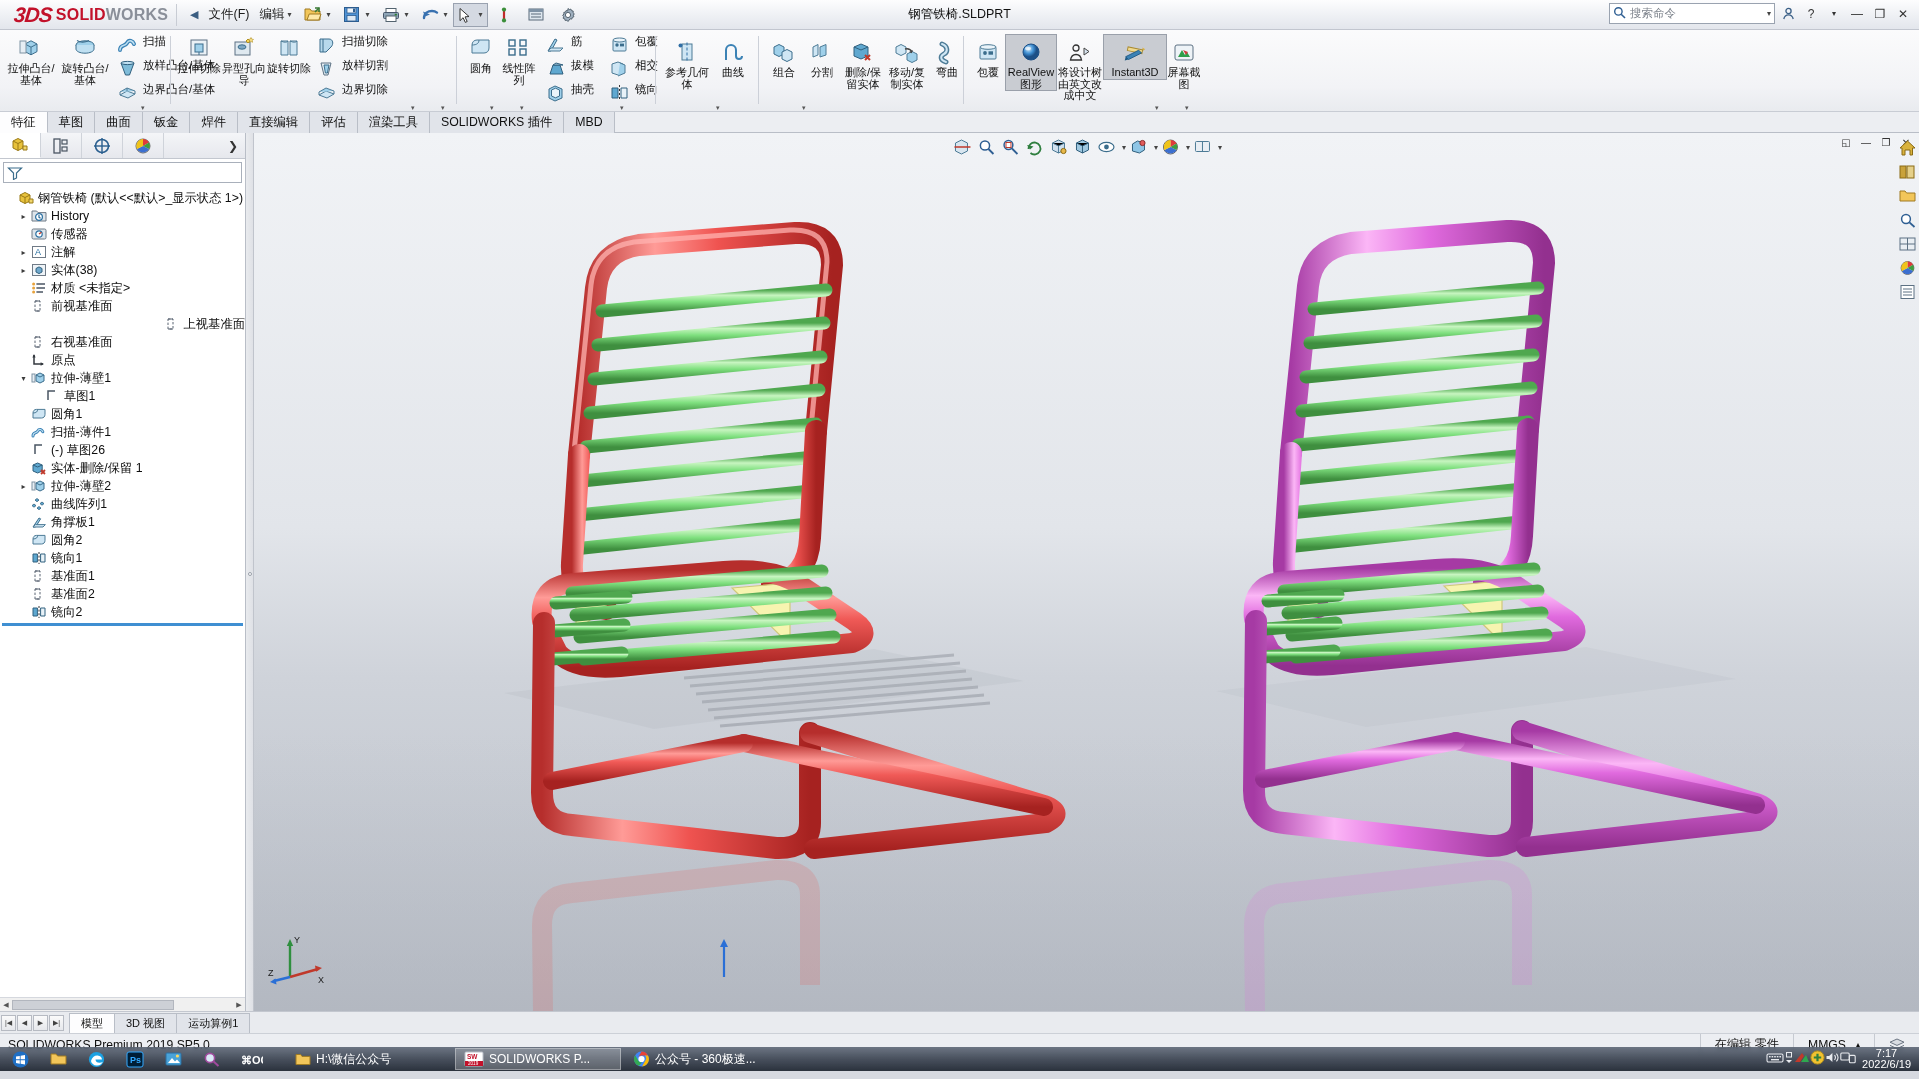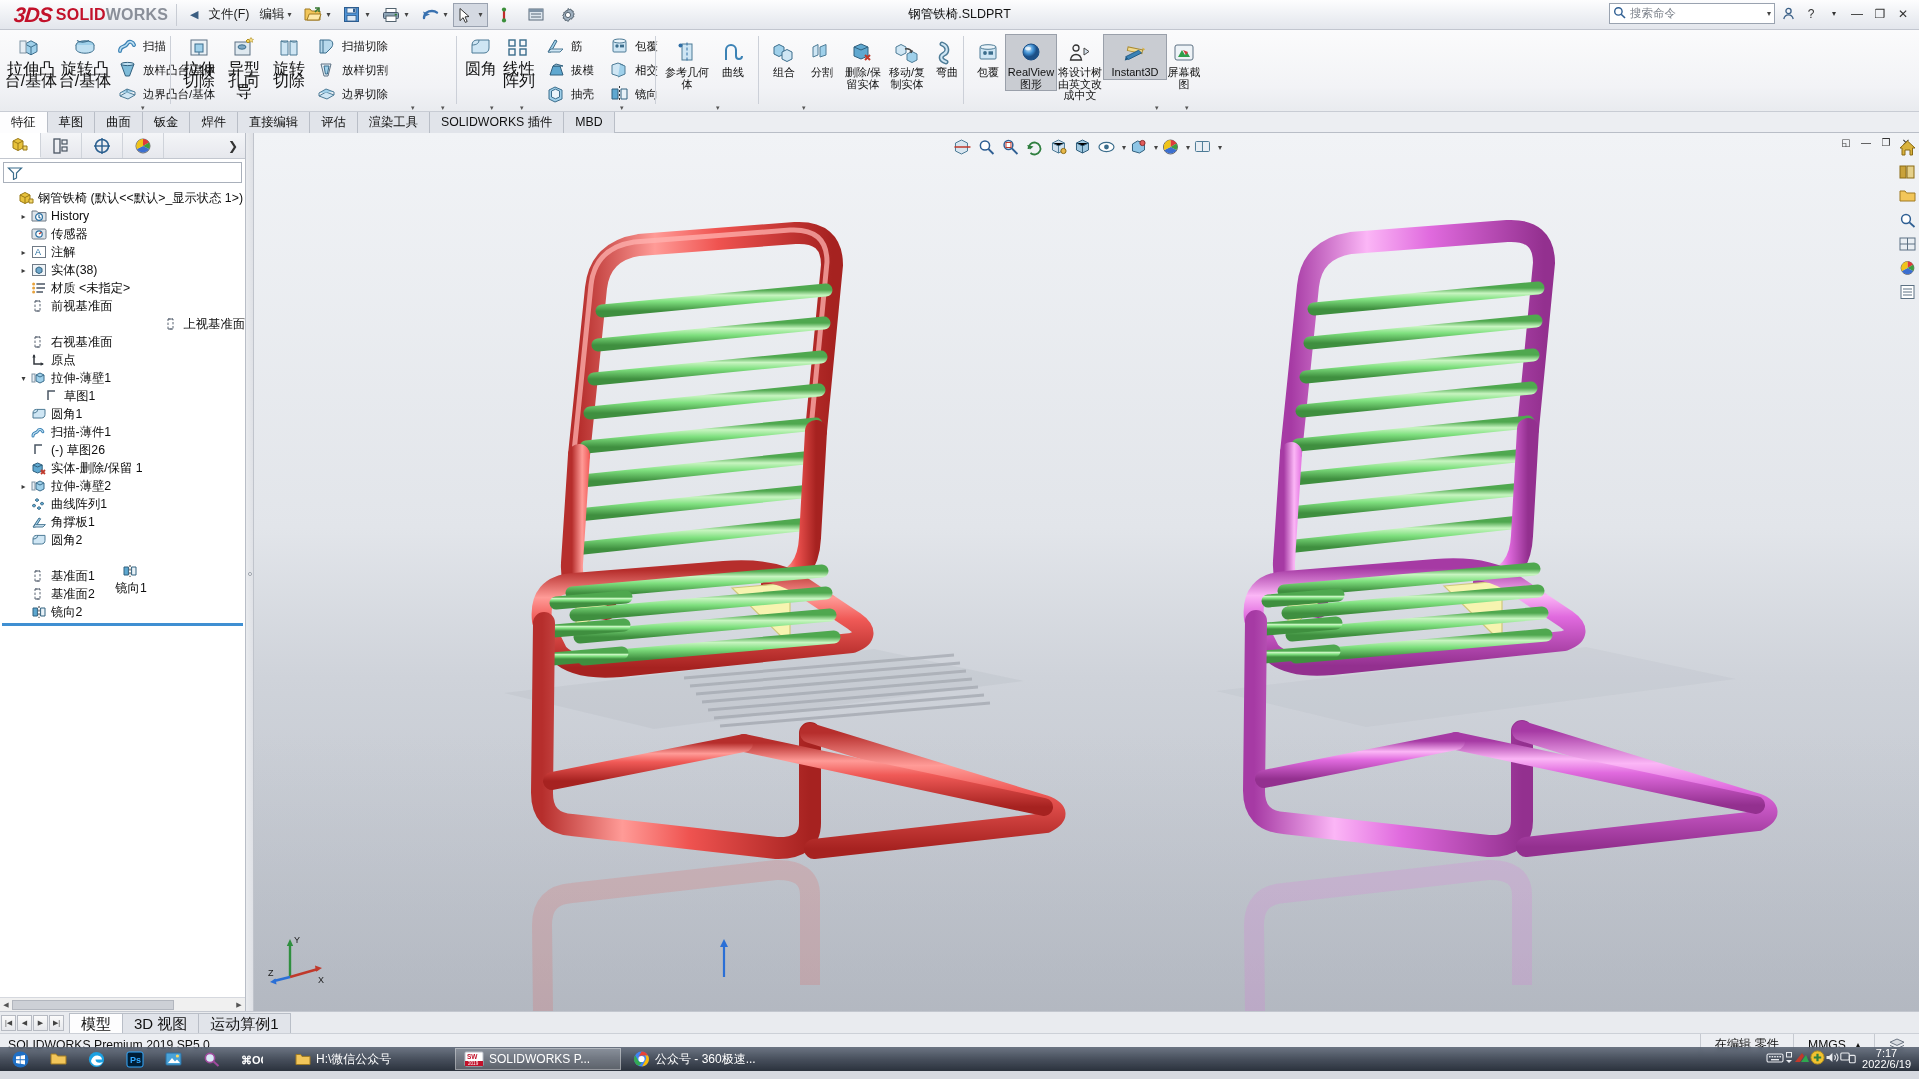--- a/index.html
+++ b/index.html
@@ -43,23 +43,23 @@
   
   .ribbon {
     position: absolute; left: 0; top: 30px; width: 1919px; height: 82px;
     background: linear-gradient(#fbfbfc, #f2f3f6 70%, #e9ebef);
     border-bottom: 1px solid #c8ccd4;
   }
   .rgroup { position: absolute; top: 1px; height: 80px; display: flex; align-items: flex-start; }
   .rsep { position: absolute; top: 6px; width: 1px; height: 68px; background: #ccd0d8; }
   .big-cmd { width: 54px; display: flex; flex-direction: column; align-items: center;
              padding-top: 4px; cursor: default; }
-  .big-cmd .lbl { font-size: 16px; line-height: 11.5px; text-align: center; color: #111; margin-top: 2px; }
+  .big-cmd .lbl { font-size: 11px; line-height: 11.5px; text-align: center; color: #111; margin-top: 2px; }
   .col-cmds { display: flex; flex-direction: column; padding-top: 3px; }
-  .sm-cmd { display: flex; align-items: center; height: 24px; padding: 0 4px; cursor: default; }
+  .sm-cmd { display: flex; align-items: flex-start; height: 24px; padding: 0 4px; cursor: default; }
   .sm-cmd .lbl { font-size: 11.5px; color: #111; margin-left: 5px; white-space: nowrap; }
   .ic { width: 22px; height: 22px; flex: 0 0 22px; display: inline-flex;
         align-items: center; justify-content: center; }
   .ic.big { width: 26px; height: 26px; flex: 0 0 26px; }
   .tall-cmd { width: 50px; display: flex; flex-direction: column; align-items: center;
               padding-top: 5px; cursor: default; }
   .tall-cmd .lbl { font-size: 11px; line-height: 11.5px; text-align: center; color: #111; margin-top: 1px; }
   .tall-cmd.active { background: #c9ccd2; outline: 1px solid #9aa0aa; }
 
   
@@ -120,21 +120,21 @@
   .rd-item { width: 22px; height: 22px; display: flex; align-items: center; justify-content: center; }
 
   .triad { position: absolute; left: 14px; bottom: 24px; width: 60px; height: 56px; z-index: 5; }
 
   
   .viewtabs { position: absolute; left: 0; bottom: 46px; width: 1919px; height: 22px;
               background: #e9ebef; border-top: 1px solid #c3c7cf; display: flex; align-items: center; }
   .navbtn { width: 15px; height: 16px; display: flex; align-items: center; justify-content: center;
             border: 1px solid #b6bac2; background: linear-gradient(#fafafa,#e6e8ec);
             font-size: 7px; color: #444; margin-left: 1px; }
-  .vtab { height: 20px; line-height: 19px; padding: 0 11px; font-size: 15px;
+  .vtab { height: 20px; line-height: 19px; padding: 0 11px; font-size: 11px;
           border-left: 1px solid #b9bec7; border-right: 1px solid #b9bec7;
           border-top: 1px solid #b9bec7; margin-left: -1px; color: #111; cursor: default; }
   .vtab.active { background: #fdfdfe; }
   .vtab:not(.active) { background: #e1e4ea; }
   .statusbar { position: absolute; left: 0; bottom: 24px; width: 1919px; height: 22px;
                background: #eceef2; border-top: 1px solid #ccd0d7;
                display: flex; align-items: center; font-size: 12.2px; color: #111; }
   .sb-right { margin-left: auto; display: flex; align-items: center; }
   .sb-cell { padding: 0 14px; border-left: 1px solid #c6cad1; height: 22px;
              display: flex; align-items: center; }
@@ -906,21 +906,21 @@
         <div class="trow" style="padding-left: 17px; text-align: center;">
           <span class="twist"></span>
           <span class="ticon">
             <svg width="16" height="14" viewBox="0 0 16 14">
               <path d="M2 11V6c0-2.2 1.4-3.6 3.4-3.6H14v5c0 2.2-1.4 3.6-3.4 3.6z" fill="#cfe6f4" stroke="#4d7b96"></path>
               <path d="M2 6c3.4 0 4.6-1.4 4.6-3.6" fill="none" stroke="#4d7b96"></path>
             </svg>
           </span>
           <span>圆角2</span>
         </div>
-        <div class="trow" style="padding-left: 17px; flex-direction: column;">
+        <div class="trow" style="padding-left: 17px;">
           <span class="twist"></span>
           <span class="ticon">
             <svg width="16" height="14" viewBox="0 0 16 14">
               <path d="M2 3h4.4v8H2z" fill="#5fa8d0" stroke="#31607e"></path>
               <line x1="8" y1="1" x2="8" y2="13" stroke="#333" stroke-dasharray="2 1.6"></line>
               <path d="M9.6 3H14v8H9.6z" fill="#e8f2f8" stroke="#31607e"></path>
             </svg>
           </span>
           <span>镜向1</span>
         </div>

